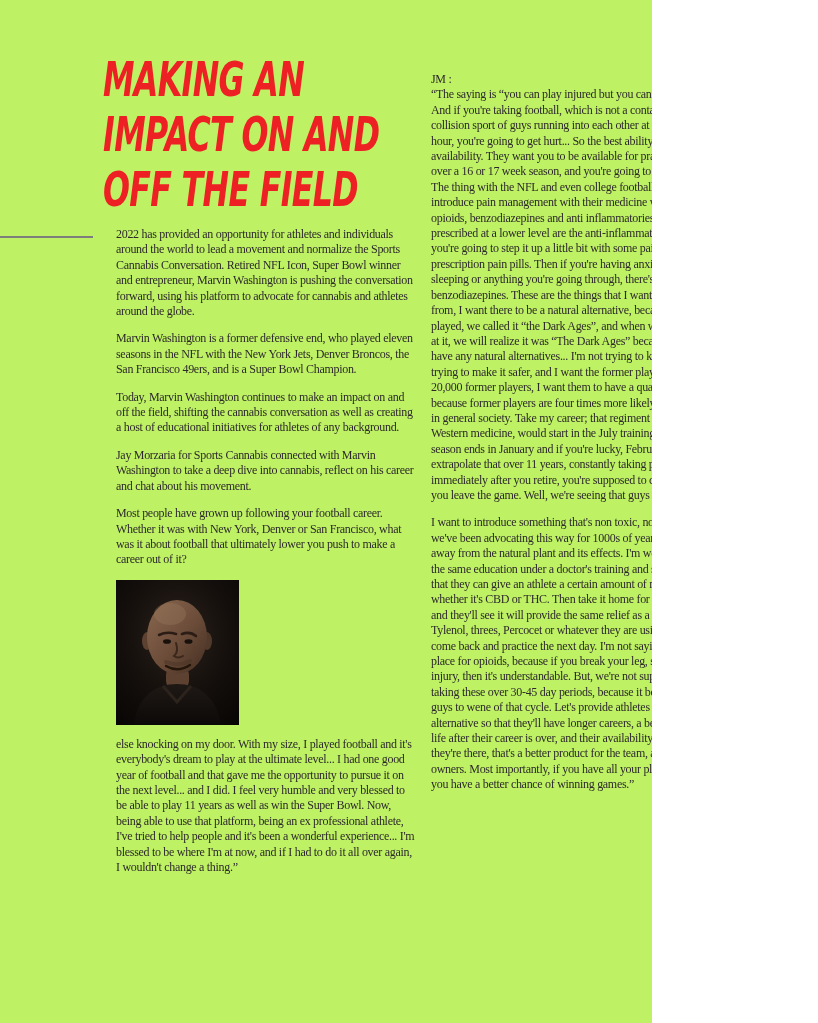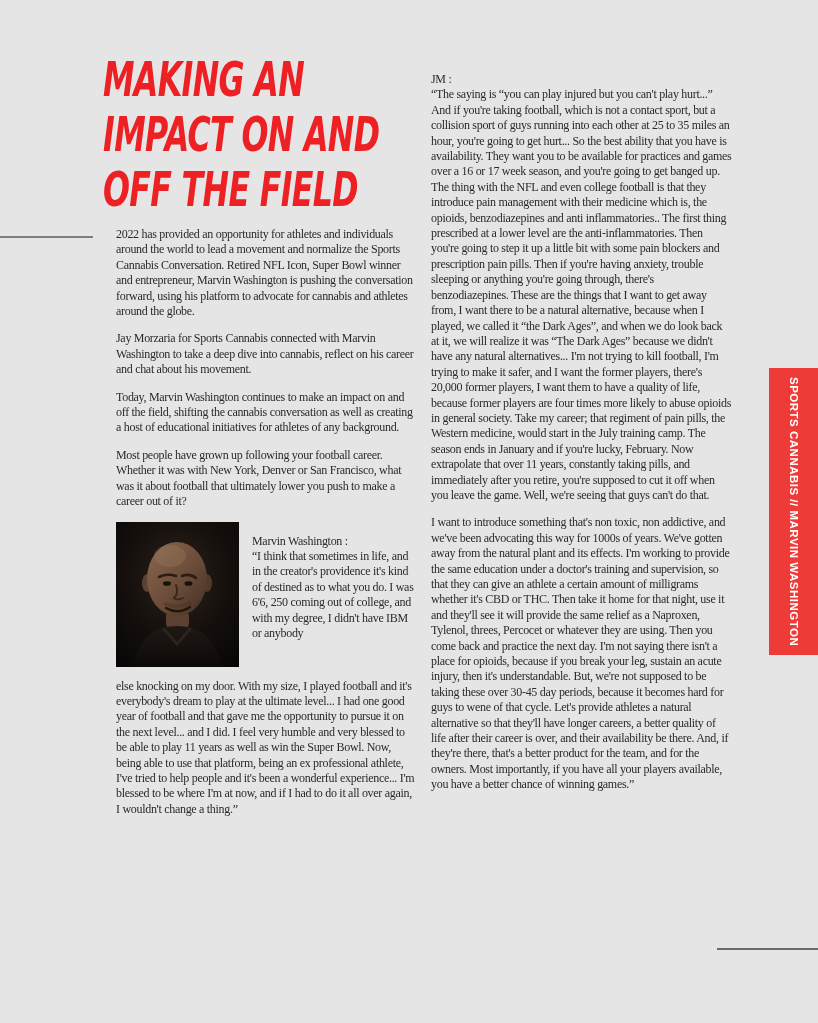--- a/index.html
+++ b/index.html
@@ -1,22 +1,22 @@
 <!DOCTYPE html>
 <html style="--accent: #ED2024; --tab: #EF3B38; --text: #2D292A;"><head>
 <meta charset="utf-8">
 <style>
   * { box-sizing: border-box; }
   html, body { margin: 0; padding: 0; background: #ffffff; }
 
   .page {
     position: relative;
-    width: 818px;
+    width: 652px;
     height: 1023px;
-    background: #e5e5e5;
+    background: #bef264;
     overflow: hidden;
     font-family: "Liberation Serif", serif;
   }
 
   
   .headline {
     position: absolute;
     left: 103px;
     top: 52px;
     margin: 0;
@@ -105,22 +105,23 @@
   <h1 class="headline">
     <span class="hl-line">MAKING AN</span>
     <span class="hl-line">IMPACT ON AND</span>
     <span class="hl-line">OFF THE FIELD</span>
   </h1>
 
   <div class="rule rule-top-left"></div>
 
   <div class="col col-left">
     <p>2022 has provided an opportunity for athletes and individuals around the world to lead a movement and normalize the Sports Cannabis Conversation. Retired NFL Icon, Super Bowl winner and entrepreneur, Marvin Washington is pushing the conversation forward, using his platform to advocate for cannabis and athletes around the globe.</p>
+    <p>Marvin Washington is a former defensive end, who played eleven seasons in the NFL with the New York Jets, Denver Broncos, the San Francisco 49ers, and is a Super Bowl Champion.</p>
+    <p>Today, Marvin Washington continues to make an impact on and off the field, shifting the cannabis conversation as well as creating a host of educational initiatives for athletes of any background.</p>
     <p>Jay Morzaria for Sports Cannabis connected with Marvin Washington to take a deep dive into cannabis, reflect on his career and chat about his movement.</p>
-    <p>Today, Marvin Washington continues to make an impact on and off the field, shifting the cannabis conversation as well as creating a host of educational initiatives for athletes of any background.</p>
     <p class="tight">Most people have grown up following your football career. Whether it was with New York, Denver or San Francisco, what was it about football that ultimately lower you push to make a career out of it?</p>
 
     <div class="photo-row">
       <figure class="photo-fig">
         <svg width="123" height="145" viewBox="0 0 123 145" xmlns="http://www.w3.org/2000/svg">
           <defs>
             <radialGradient id="bgGrad" cx="50%" cy="38%" r="80%">
               <stop offset="0%" stop-color="#2a211b"></stop>
               <stop offset="55%" stop-color="#140f0c"></stop>
               <stop offset="100%" stop-color="#070504"></stop>
@@ -145,24 +146,20 @@
           <ellipse cx="54" cy="34" rx="16" ry="11" fill="#9a7a5e" opacity="0.35"></ellipse>
           <path d="M43,55 q8,-4 17,-1" stroke="#2b1d15" stroke-width="2.6" fill="none" stroke-linecap="round"></path>
           <path d="M66,54 q8,-3 14,2" stroke="#2b1d15" stroke-width="2.6" fill="none" stroke-linecap="round"></path>
           <ellipse cx="51" cy="61.5" rx="4" ry="2.3" fill="#17100b"></ellipse>
           <ellipse cx="72.5" cy="61.5" rx="4" ry="2.3" fill="#17100b"></ellipse>
           <path d="M60,63 q3,9 -2,13 q4,3 9,0" stroke="#3a271c" stroke-width="2" fill="none" stroke-linecap="round"></path>
           <path d="M50,82 q12,5 24,-1" stroke="#4a3325" stroke-width="4" fill="none" opacity="0.5" stroke-linecap="round"></path>
           <path d="M50,86 q12,7 24,-1" stroke="#241509" stroke-width="2.4" fill="none" stroke-linecap="round"></path>
         </svg>
       </figure>
-      <div class="photo-side">
-        <p class="speaker-label">Marvin Washington :</p>
-        <p class="tight">“I think that sometimes in life, and in the creator's providence it's kind of destined as to what you do. I was 6'6, 250 coming out of college, and with my degree, I didn't have IBM or anybody</p>
-      </div>
     </div>
 
     <p>else knocking on my door. With my size, I played football and it's everybody's dream to play at the ultimate level... I had one good year of football and that gave me the opportunity to pursue it on the next level... and I did. I feel very humble and very blessed to be able to play 11 years as well as win the Super Bowl. Now, being able to use that platform, being an ex professional athlete, I've tried to help people and it's been a wonderful experience... I'm blessed to be where I'm at now, and if I had to do it all over again, I wouldn't change a thing.”</p>
   </div>
 
   <div class="col col-right">
     <p class="speaker-label">JM :</p>
     <p class="tight">“The saying is “you can play injured but you can't play hurt...” And if you're taking football, which is not a contact sport, but a collision sport of guys running into each other at 25 to 35 miles an hour, you're going to get hurt... So the best ability that you have is availability. They want you to be available for practices and games over a 16 or 17 week season, and you're going to get banged up. The thing with the NFL and even college football is that they introduce pain management with their medicine which is, the opioids, benzodiazepines and anti inflammatories.. The first thing prescribed at a lower level are the anti-inflammatories. Then you're going to step it up a little bit with some pain blockers and prescription pain pills. Then if you're having anxiety, trouble sleeping or anything you're going through, there's benzodiazepines. These are the things that I want to get away from, I want there to be a natural alternative, because when I played, we called it “the Dark Ages”, and when we do look back at it, we will realize it was “The Dark Ages” because we didn't have any natural alternatives... I'm not trying to kill football, I'm trying to make it safer, and I want the former players, there's 20,000 former players, I want them to have a quality of life, because former players are four times more likely to abuse opioids in general society. Take my career; that regiment of pain pills, the Western medicine, would start in the July training camp. The season ends in January and if you're lucky, February. Now extrapolate that over 11 years, constantly taking pills, and immediately after you retire, you're supposed to cut it off when you leave the game. Well, we're seeing that guys can't do that.</p>
     <p>I want to introduce something that's non toxic, non addictive, and we've been advocating this way for 1000s of years. We've gotten away from the natural plant and its effects. I'm working to provide the same education under a doctor's training and supervision, so that they can give an athlete a certain amount of milligrams whether it's CBD or THC. Then take it home for that night, use it and they'll see it will provide the same relief as a Naproxen, Tylenol, threes, Percocet or whatever they are using. Then you come back and practice the next day. I'm not saying there isn't a place for opioids, because if you break your leg, sustain an acute injury, then it's understandable. But, we're not supposed to be taking these over 30-45 day periods, because it becomes hard for guys to wene of that cycle. Let's provide athletes a natural alternative so that they'll have longer careers, a better quality of life after their career is over, and their availability be there. And, if they're there, that's a better product for the team, and for the owners. Most importantly, if you have all your players available, you have a better chance of winning games.”</p>
   </div>

